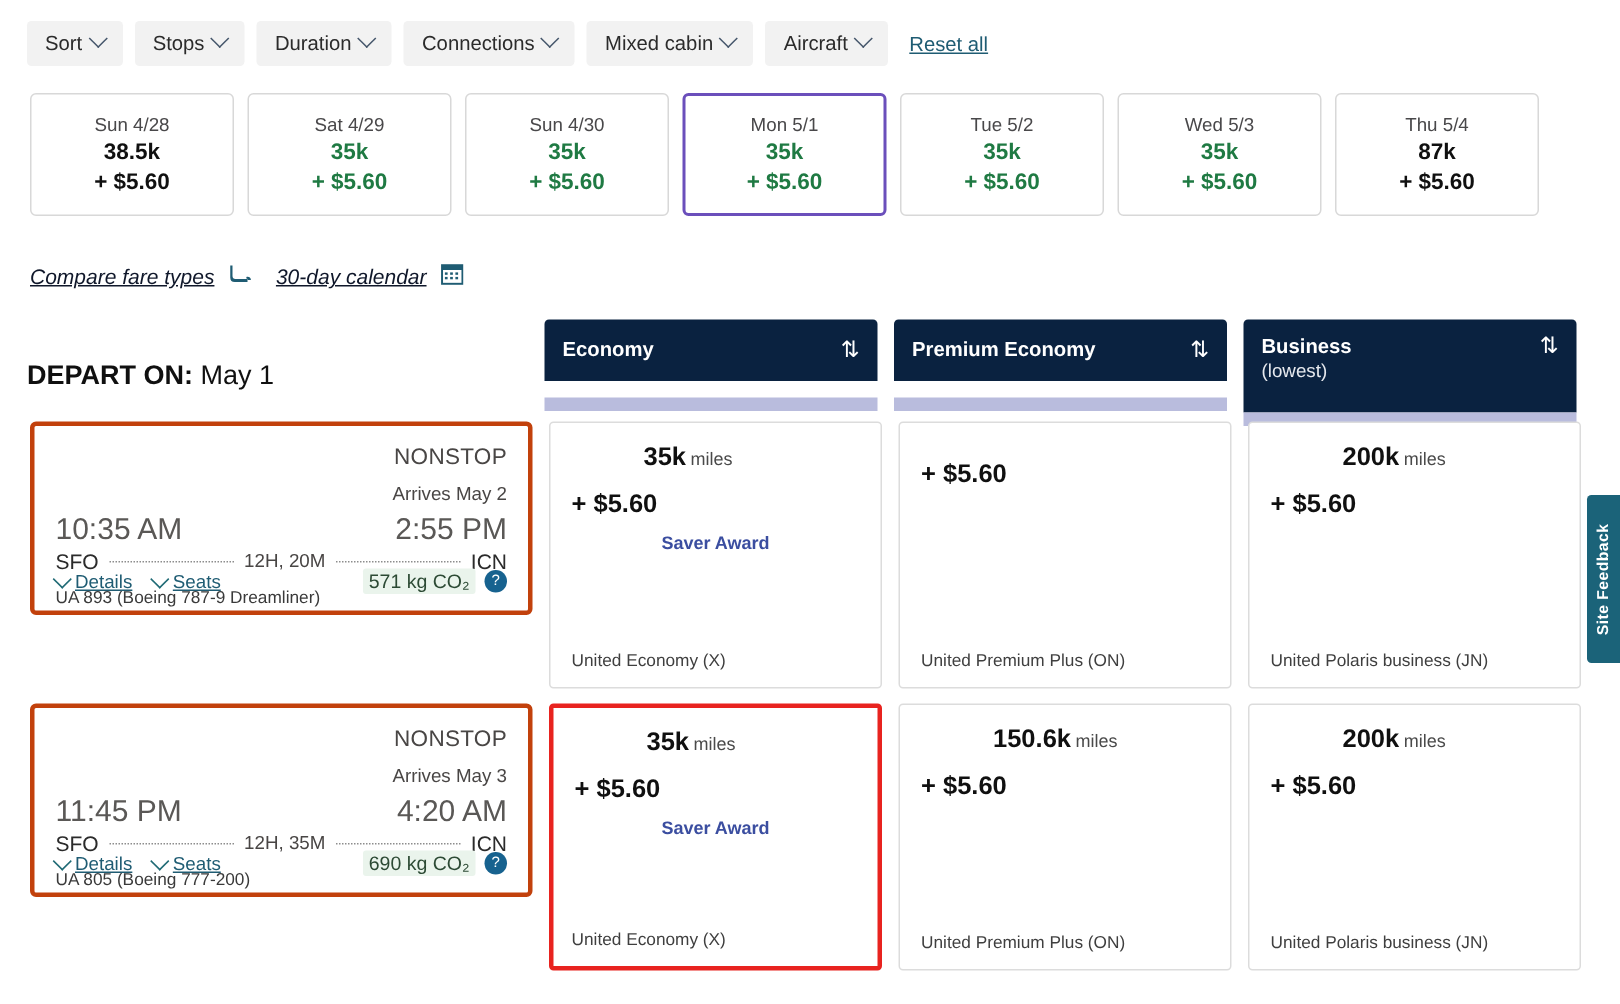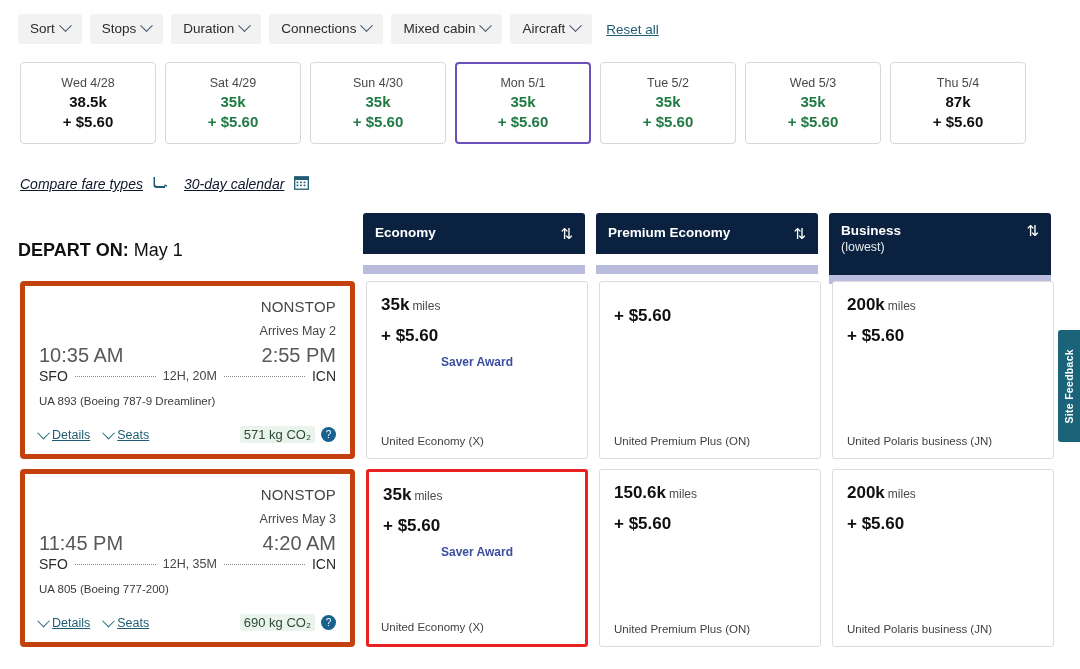--- a/index.html
+++ b/index.html
@@ -97,22 +97,22 @@
     position: absolute; left: 18px; top: 240px;
     font-size: 18px; color: #101010;
   }
   .depart-on b { font-weight: bold; }
 
   
   .grid { position: absolute; left: 20px; top: 281px; }
   .row { display: flex; gap: 11px; margin-bottom: 10px; align-items: stretch; }
 
   .flight-card {
-    width: 335px; height: 178px;
-    border: 5px solid #c2410c; border-radius: 4px;
+    width: 335px; height: 129px;
+    border: 3px solid #c2410c; border-radius: 4px;
     background: #fff; position: relative;
     padding: 12px 14px;
   }
   .fl-nonstop { text-align: right; font-size: 15px; color: #494645; letter-spacing: .2px; }
   .fl-arrives { text-align: right; font-size: 12.5px; color: #494645; margin-top: 9px; }
   .fl-times { display: flex; justify-content: space-between; margin-top: 6px; }
   .fl-time { font-size: 20px; color: #5a5856; font-weight: normal; }
   .fl-route { display: flex; align-items: center; justify-content: space-between; margin-top: 1px; }
   .fl-ap { font-size: 14px; color: #2b2b2b; }
   .fl-dash { flex: 1; border-top: 1.5px dotted #8d8d8d; margin: 0 7px; }
@@ -144,21 +144,21 @@
   }
 
   .fare-cell {
     width: 222px; height: 178px;
     border: 1px solid #dcdcdc; border-radius: 3px;
     background: #fff; position: relative;
     padding: 13px 14px;
     cursor: pointer;
   }
   .fare-cell.flagged { border: 3px solid #e8231f; }
-  .fare-miles { font-size: 17px; font-weight: bold; color: #101010; }
+  .fare-miles { font-size: 17px; font-weight: bold; color: #101010; margin-left: 48px; }
   .fare-miles small { font-size: 12px; font-weight: normal; color: #4a4a4a; margin-left: 3px; }
   .fare-cash { font-size: 17px; font-weight: bold; color: #101010; margin-top: 11px; }
   .fare-tag { font-size: 12px; font-weight: bold; color: #3b4ea0; margin-top: 9px; text-align: center; }
   .fare-class {
     position: absolute; left: 14px; bottom: 11px;
     font-size: 11.5px; color: #3f3f3f;
   }
   .fare-cell.flagged .fare-class { left: 12px; }
 
   
@@ -200,21 +200,21 @@
       </button>
       <button class="filter-chip">
         <span>Aircraft</span>
         <i class="chev"></i>
       </button>
       <span class="reset-link">Reset all</span>
     </div>
 
   <div class="date-strip" id="date-strip">
       <div class="date-card plain">
-        <div class="date-dow">Wed 4/28</div>
+        <div class="date-dow">Sun 4/28</div>
         <div class="date-miles">38.5k</div>
         <div class="date-cash">+ $5.60</div>
       </div>
       <div class="date-card">
         <div class="date-dow">Sat 4/29</div>
         <div class="date-miles">35k</div>
         <div class="date-cash">+ $5.60</div>
       </div>
       <div class="date-card">
         <div class="date-dow">Sun 4/30</div>

